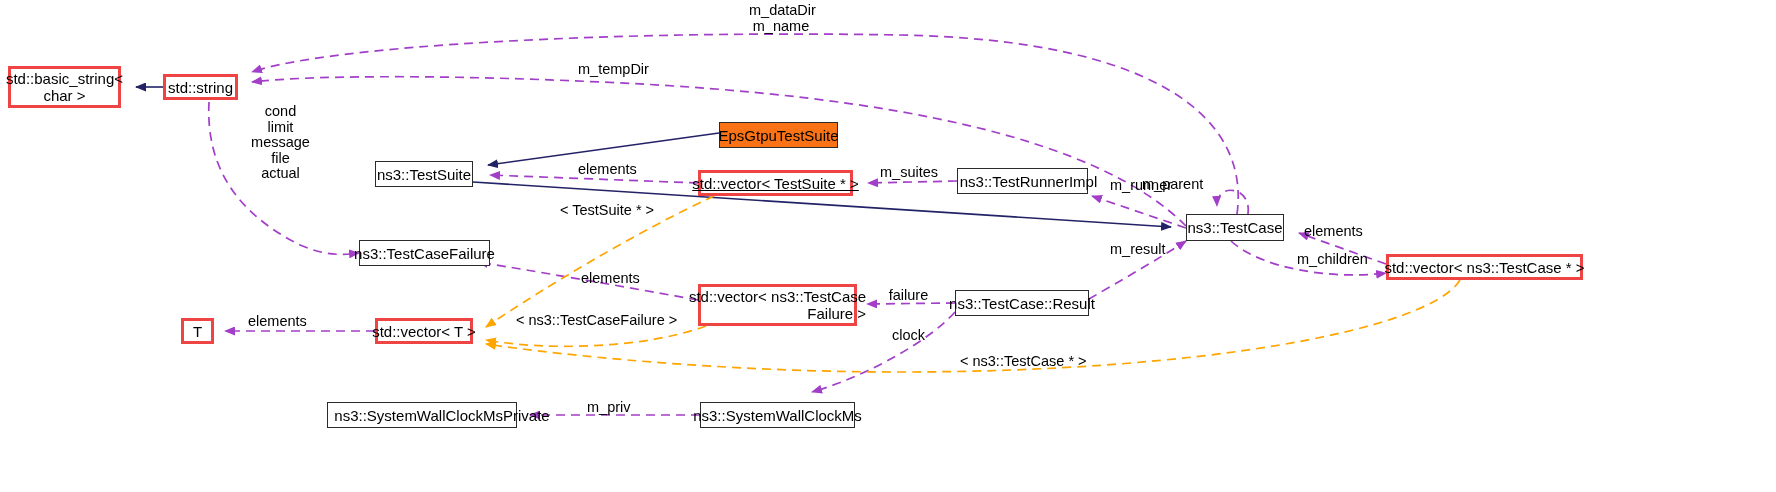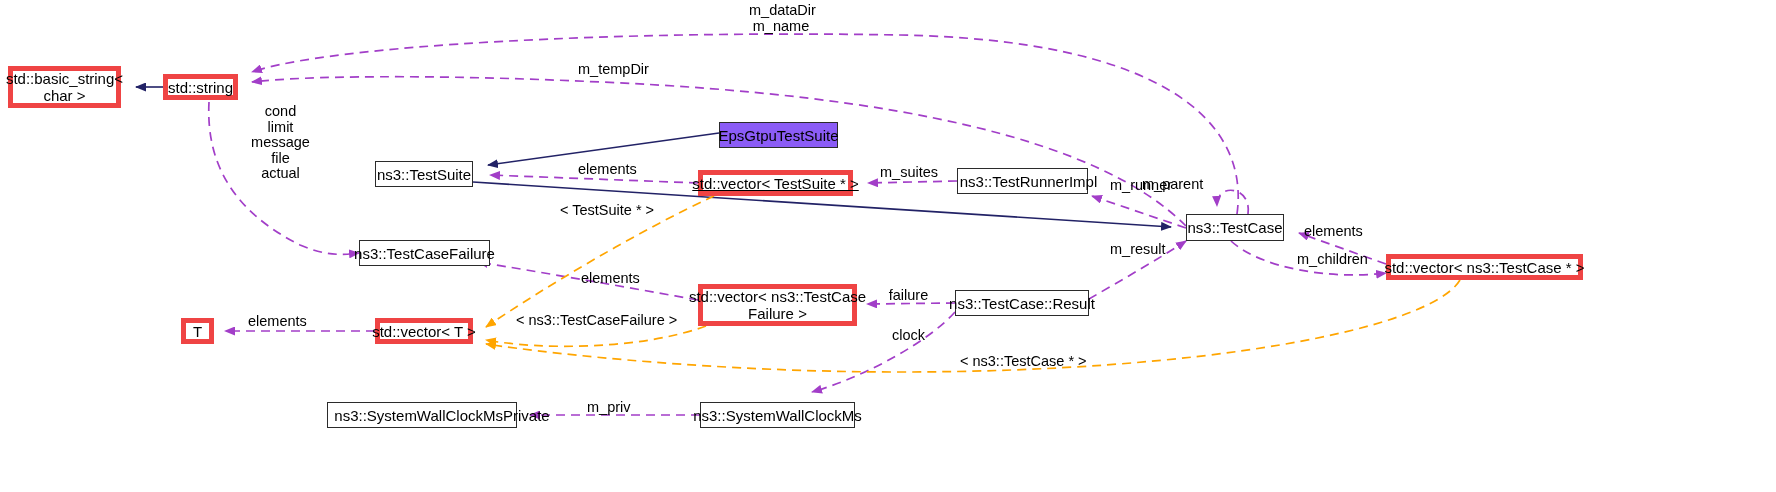--- a/index.html
+++ b/index.html
@@ -32,30 +32,30 @@
     text-align: center;
     font-size: 15px;
     line-height: 17px;
     color: #000000;
     background: #ffffff;
     white-space: pre;
     z-index: 5;
   }
   
   .node.plain {
-    border: 5px solid #ef4444;
+    border: 3px solid #ef4444;
   }
   
   .node.solid {
     border: 1.6px solid #2b2b2b;
   }
   
   .node.current {
     border: 1.6px solid #2b2b2b;
-    background: #8b5cf6;
+    background: #f97316;
   }
   .edge-label {
     position: absolute;
     font-size: 14.5px;
     line-height: 15.5px;
     color: #000000;
     background: transparent;
     white-space: pre;
     text-align: center;
     z-index: 6;
@@ -122,21 +122,21 @@
   <div class="node plain" style="left:698px; top:170px; width:155px; height:26px;text-decoration:underline;">std::vector&lt; TestSuite * &gt;</div>
 
   <div class="node solid" style="left:957px; top:168px; width:131px; height:26px;padding-left:12px;">ns3::TestRunnerImpl</div>
 
   <div class="node solid" style="left:1186px; top:214px; width:98px; height:27px;">ns3::TestCase</div>
 
   <div class="node plain" style="left:1386px; top:254px; width:197px; height:26px;">std::vector&lt; ns3::TestCase * &gt;</div>
 
   <div class="node solid" style="left:359px; top:240px; width:131px; height:26px;">ns3::TestCaseFailure</div>
 
-  <div class="node plain" style="left:698px; top:284px; width:159px; height:42px;">std::vector&lt; ns3::TestCase
+  <div class="node plain" style="left:698px; top:284px; width:159px; height:42px;text-align:right;">std::vector&lt; ns3::TestCase
 Failure &gt;</div>
 
   <div class="node solid" style="left:955px; top:290px; width:134px; height:26px;">ns3::TestCase::Result</div>
 
   <div class="node plain" style="left:181px; top:318px; width:33px; height:26px;">T</div>
 
   <div class="node plain" style="left:375px; top:318px; width:98px; height:26px;">std::vector&lt; T &gt;</div>
 
   <div class="node solid" style="left:327px; top:402px; width:190px; height:26px;padding-left:40px;">ns3::SystemWallClockMsPrivate</div>
 

